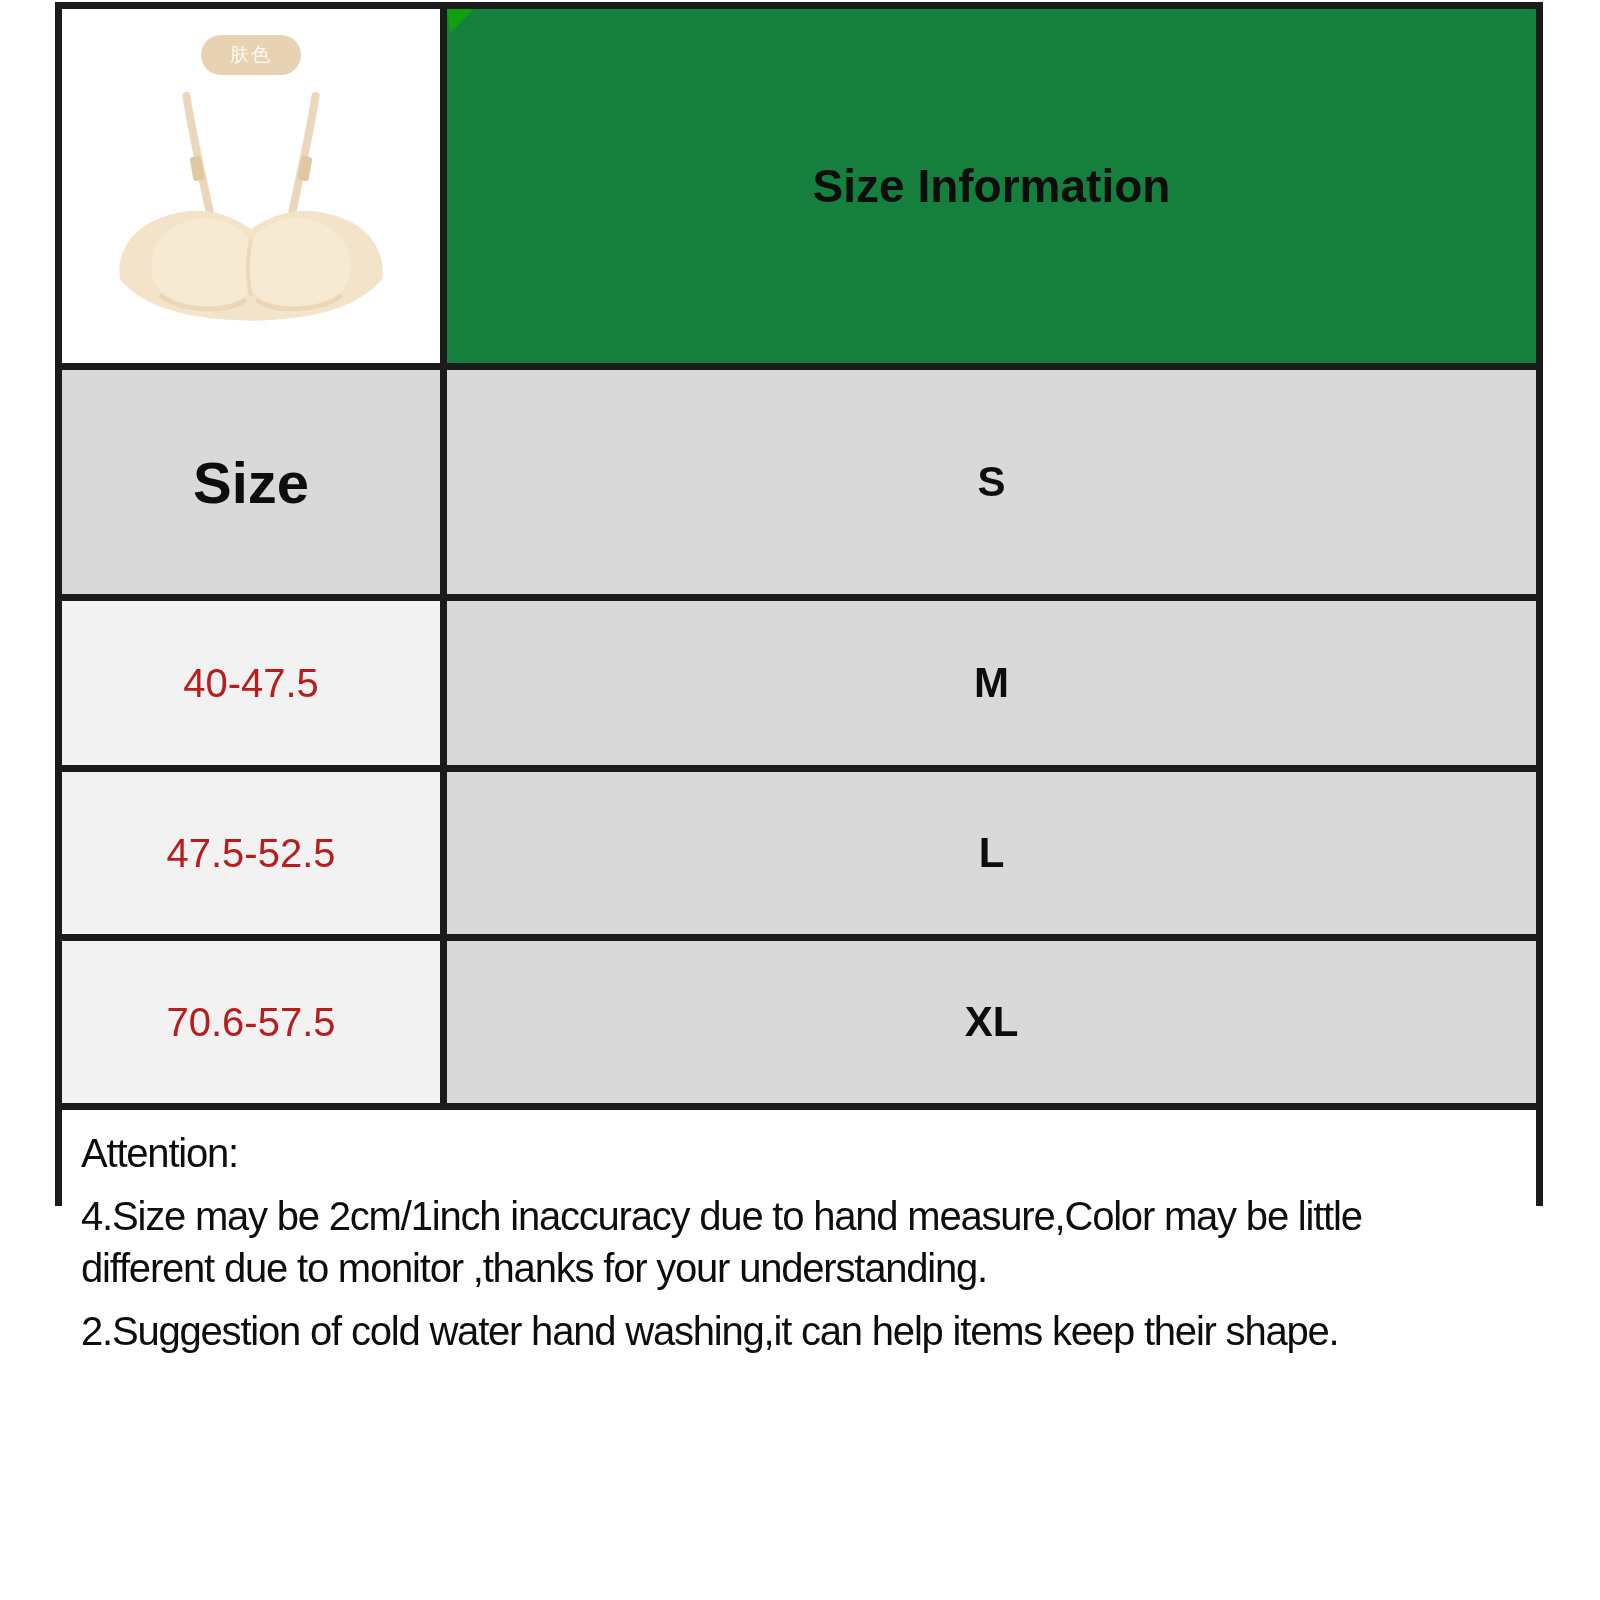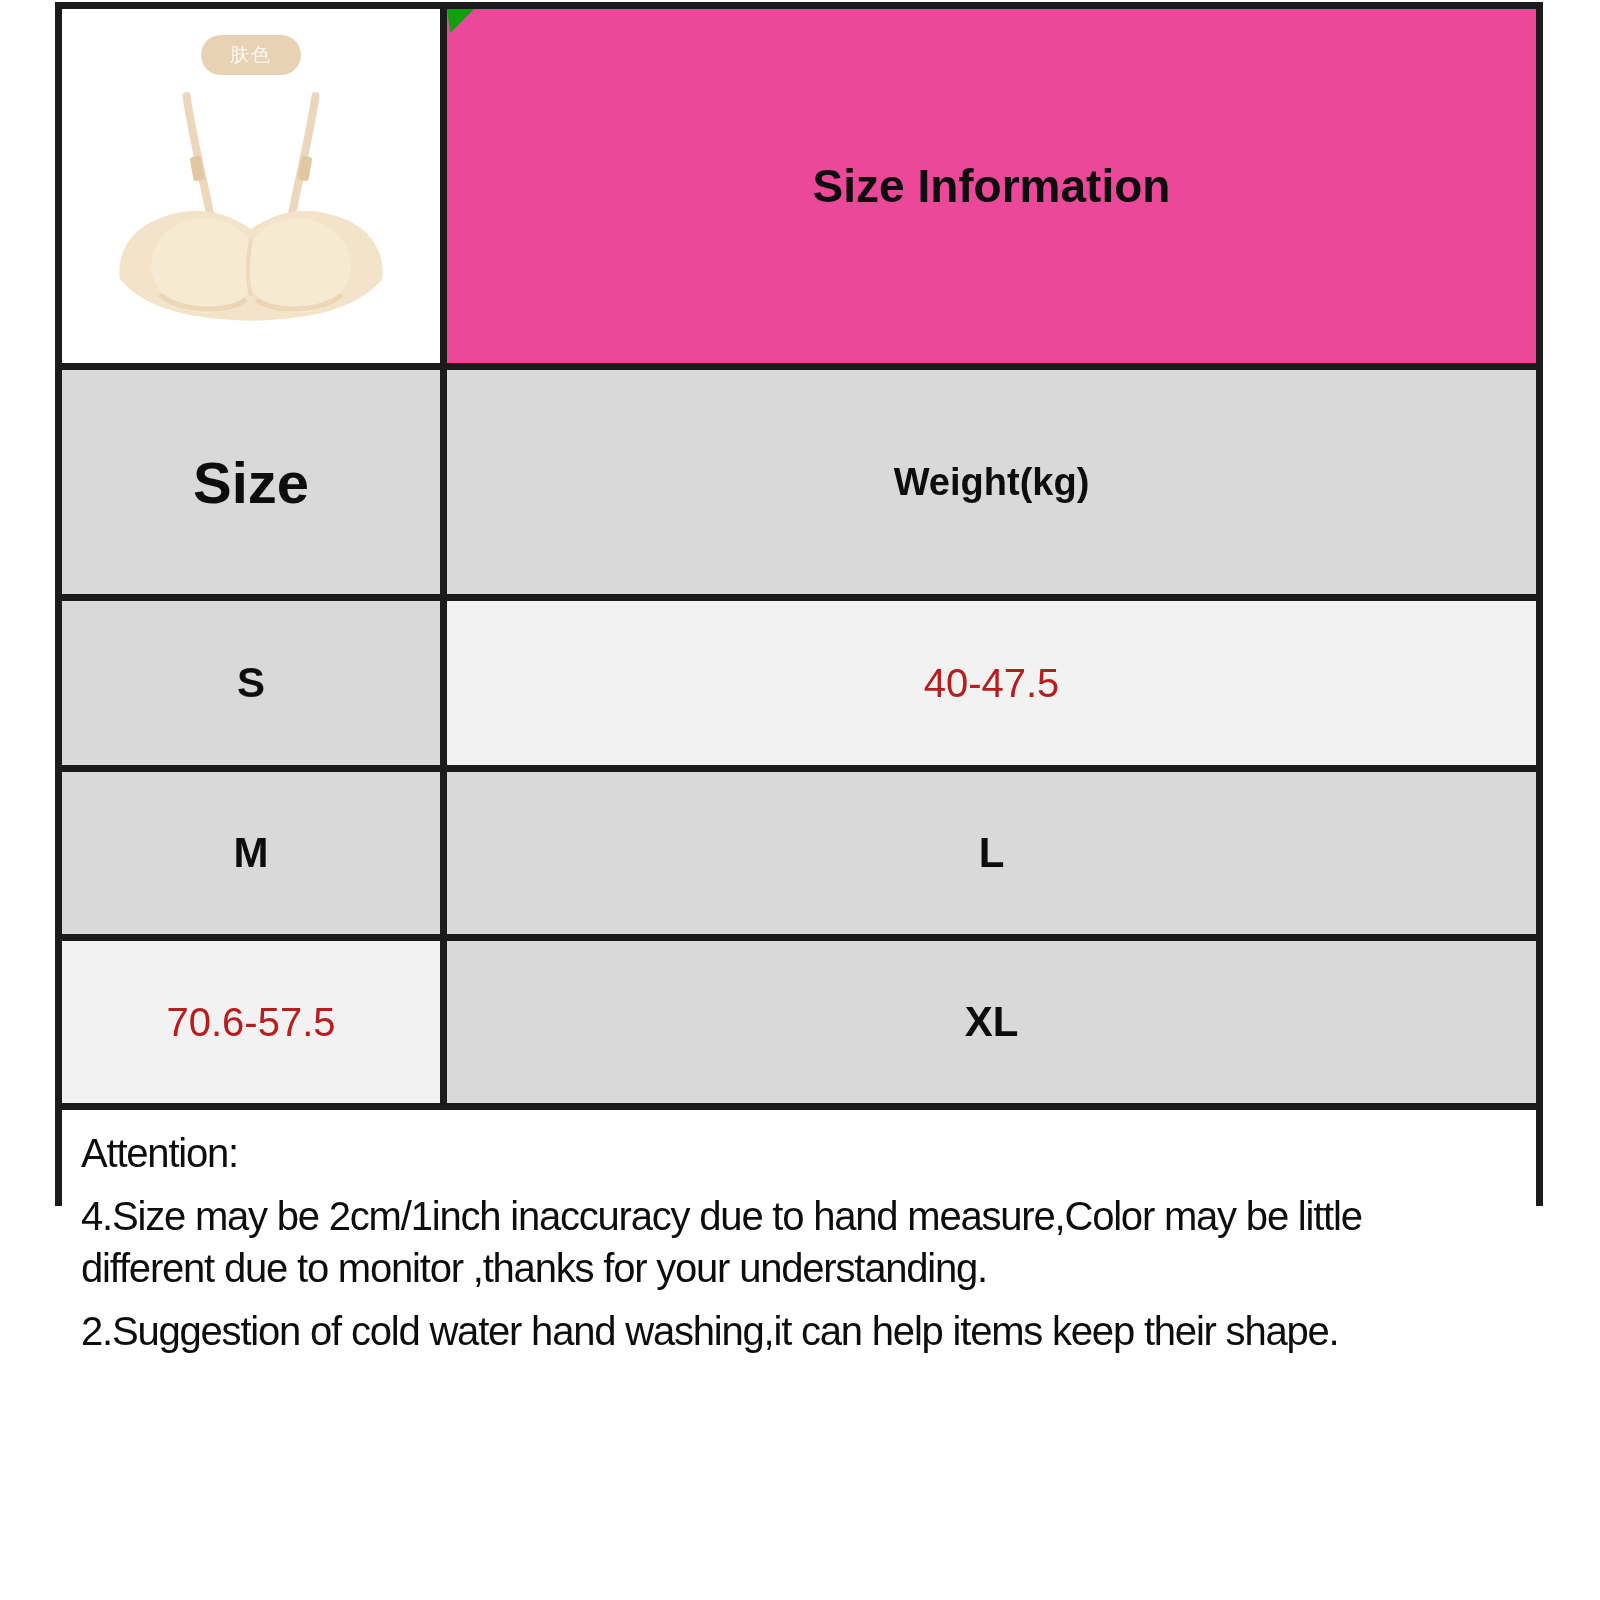--- a/index.html
+++ b/index.html
@@ -17,21 +17,21 @@
 
   
   .product-cell { background:#ffffff; position:relative; flex-direction:column; }
   .badge {
     position:absolute; top:26px; left:50%; transform:translateX(-50%);
     width:100px; height:40px; border-radius:20px; background:#e7d3b3;
     display:flex; align-items:center; justify-content:center;
     color:rgba(255,255,255,0.85); font-size:19px; letter-spacing:2px;
   }
   .bra-wrap { margin-top:60px; }
-  .title-cell { background:#ec4899; position:relative; }
+  .title-cell { background:#15803d; position:relative; }
   .title-cell h1 { font-size:46px; font-weight:bold; color:#0d0d0d; }
   .corner-flag {
     position:absolute; top:0; left:0; width:27px; height:24px;
     background:#0ea00e; clip-path:polygon(0 0, 100% 0, 12% 100%);
   }
 
   
   .hdr { background:#d9d9d9; font-weight:bold;text-align:center; }
   .hdr-size { font-size:58px; letter-spacing:0px; color:#0d0d0d; }
   .hdr-weight { font-size:38px; color:#0d0d0d; }
@@ -81,33 +81,33 @@
     </div>
 
     <div class="cell title-cell">
       <span class="corner-flag"></span>
       <h1>Size Information</h1>
     </div>
 
     <div class="cell hdr hdr-size">
       <span>Size</span>
     </div>
-    <div class="cell hdr hdr-weight">
-      <span>Weight(kg)</span>
-    </div>
 
     <div class="cell label-cell">
       <span>S</span>
     </div>
     <div class="cell value-cell">
       <span>40-47.5</span>
     </div>
 
     <div class="cell label-cell">
       <span>M</span>
+    </div>
+    <div class="cell value-cell">
+      <span>47.5-52.5</span>
     </div>
 
     <div class="cell label-cell">
       <span>L</span>
     </div>
     <div class="cell value-cell">
       <span>70.6-57.5</span>
     </div>
 
     <div class="cell label-cell">

